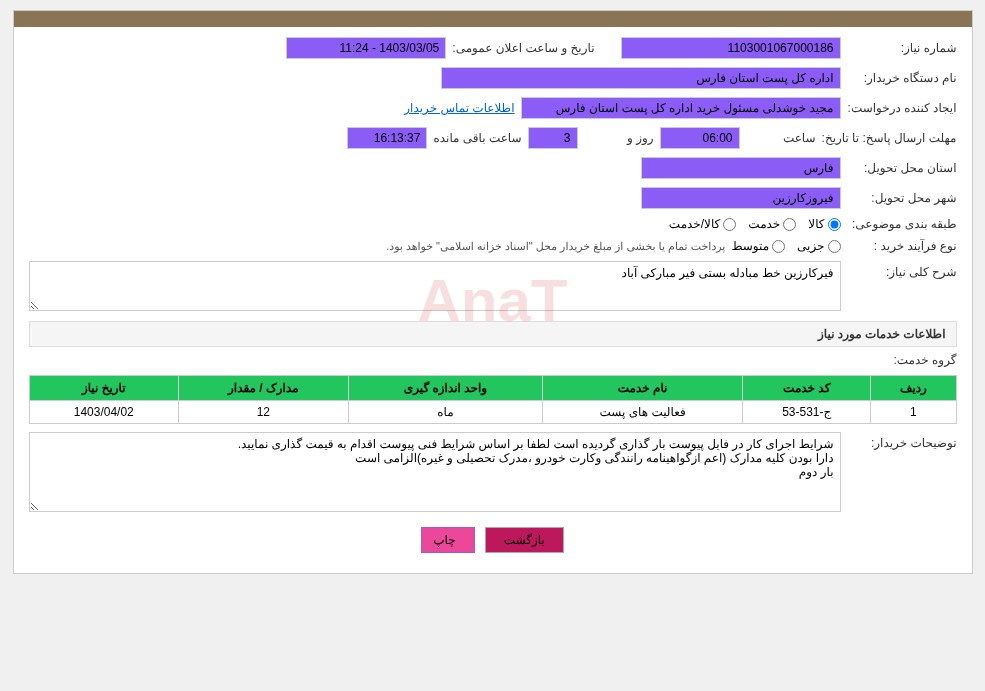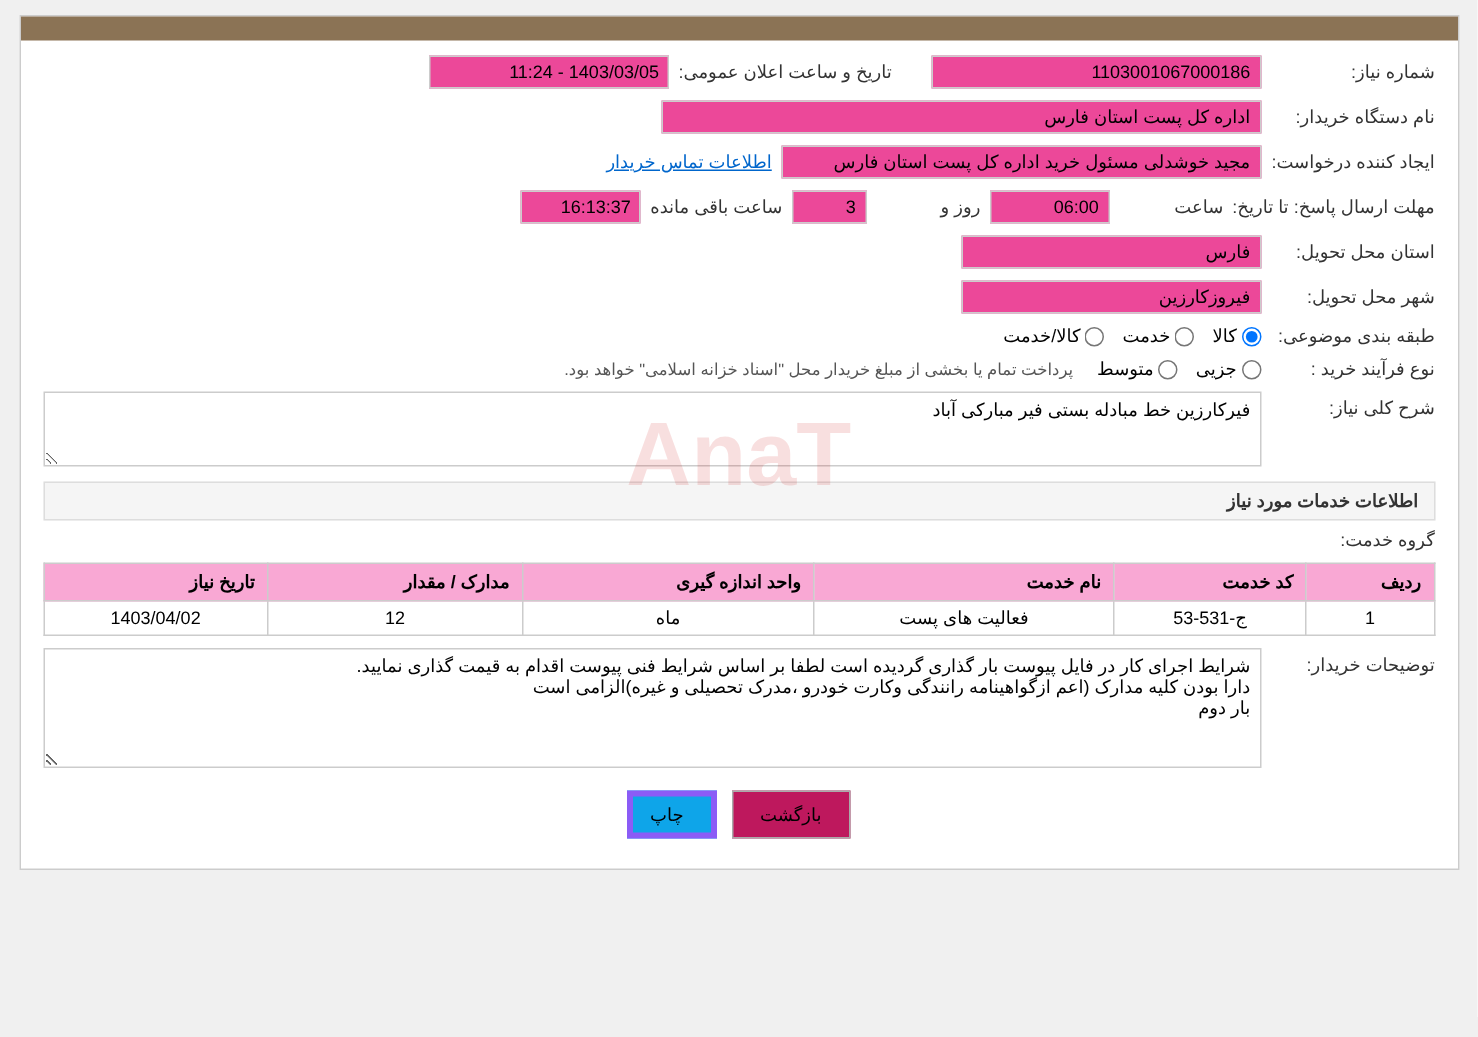--- a/index.html
+++ b/index.html
@@ -39,21 +39,21 @@
       white-space: nowrap;
       min-width: 110px;
       text-align: right;
     }
     .label-sm {
       min-width: 70px;
     }
     .input-box {
       border: 1px solid #ccc;
       padding: 3px 6px;
-      background: #ec4899;
+      background: #8b5cf6;
       height: 22px;
       display: inline-block;
     }
     .input-wide {
       width: 220px;
     }
     .input-medium {
       width: 160px;
     }
     .input-short {
@@ -97,24 +97,24 @@
       direction: rtl;
     }
     .table-section {
       margin: 8px 0;
     }
     table {
       width: 100%;
       border-collapse: collapse;
     }
     th {
-      background: #f9a8d4;
+      background: #22c55e;
       border: 1px solid #ccc;
       padding: 5px 8px;
-      text-align: right;
+      text-align: center;
       font-weight: bold;
     }
     td {
       border: 1px solid #ccc;
       padding: 4px 8px;
       text-align: center;
     }
     .btn-row {
       display: flex;
       justify-content: center;
@@ -128,22 +128,22 @@
       background: #f0f0f0;
       cursor: pointer;
       font-family: Tahoma, Arial, sans-serif;
       font-size: 12px;
     }
     .btn-back {
       background: #be185d;
       border: 1px solid #aaa;
     }
     .btn-print {
-      background: #0ea5e9;
-      border: 4px solid #8b5cf6;
+      background: #ec4899;
+      border: 1px solid #8b5cf6;
       padding-left: 11px;
     }
     .watermark-container {
       position: relative;
     }
     .watermark {
       position: absolute;
       top: 50%;
       left: 50%;
       transform: translate(-50%, -50%);
@@ -232,21 +232,21 @@
       <div class="radio-group">
         <div class="radio-item">
           <input type="radio" name="purchase_type" value="jozvi" style="">
           <span>جزیی</span>
         </div>
         <div class="radio-item">
           <input type="radio" name="purchase_type" value="motevaset" style="">
           <span>متوسط</span>
         </div>
       </div>
-      <span class="col-desc" style="margin-right:10px;">پرداخت تمام یا بخشی از مبلغ خریدار محل "اسناد خزانه اسلامی" خواهد بود.</span>
+      <span class="col-desc" style="">پرداخت تمام یا بخشی از مبلغ خریدار محل "اسناد خزانه اسلامی" خواهد بود.</span>
     </div>
 
     <div class="row" style="align-items: flex-start;">
       <span class="label" style="padding-top:4px;">شرح کلی نیاز:</span>
       <textarea class="textarea-box" style="height: 50px;">فیرکارزین خط مبادله بستی فیر مبارکی آباد</textarea>
     </div>
 
     <div class="section-title">اطلاعات خدمات مورد نیاز</div>
 
     <div class="row">

